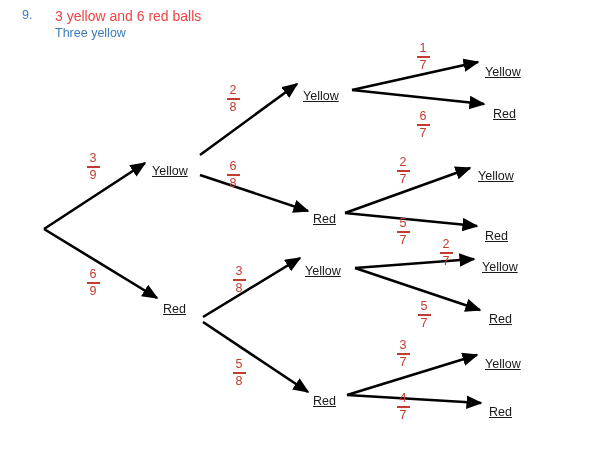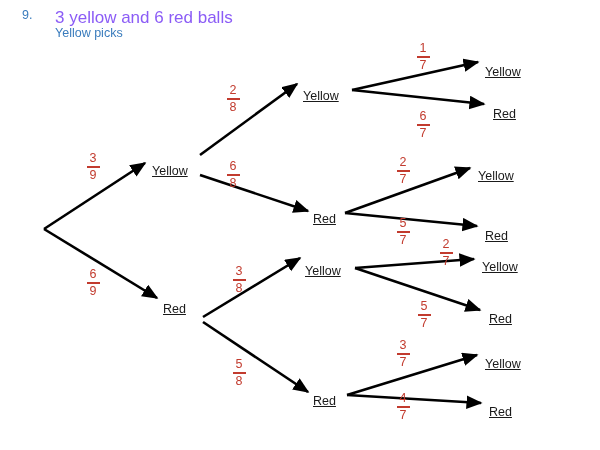--- a/index.html
+++ b/index.html
@@ -29,22 +29,22 @@
     left: 22px;
     top: 8px;
     font-size: 12.5px;
     color: #3a7cbd;
     font-family: "Liberation Sans", sans-serif;
   }
   .q-line1 {
     position: absolute;
     left: 55px;
     top: 8px;
-    font-size: 17px;
-    color: #8b5cf6;
+    font-size: 14px;
+    color: #ef4444;
     white-space: nowrap;
   }
   .q-line2 {
     position: absolute;
     left: 55px;
     top: 26px;
     font-size: 12.5px;
     color: #3a7cbd;
     white-space: nowrap;
   }
@@ -80,21 +80,21 @@
   .frac .den {
     display: block;
   }
 </style>
 </head>
 <body>
 
 <div>
   <span class="q-number">9.</span>
   <span class="q-line1">3 yellow and 6 red balls</span>
-  <span class="q-line2">Yellow picks</span>
+  <span class="q-line2">Three yellow</span>
 </div>
 
 <svg id="tree-canvas" viewBox="0 0 600 450">
   <defs>
     <marker id="arrowhead" markerWidth="7" markerHeight="7" refX="5.6" refY="2.6" orient="auto" markerUnits="strokeWidth">
       <path d="M0,0 L6.2,2.6 L0,5.2 Z" fill="#000000"></path>
     </marker>
   </defs>
   <g id="branch-layer">
       <line x1="44" y1="229" x2="145" y2="163" stroke="#000000" stroke-width="2.6" marker-end="url(#arrowhead)"></line>

